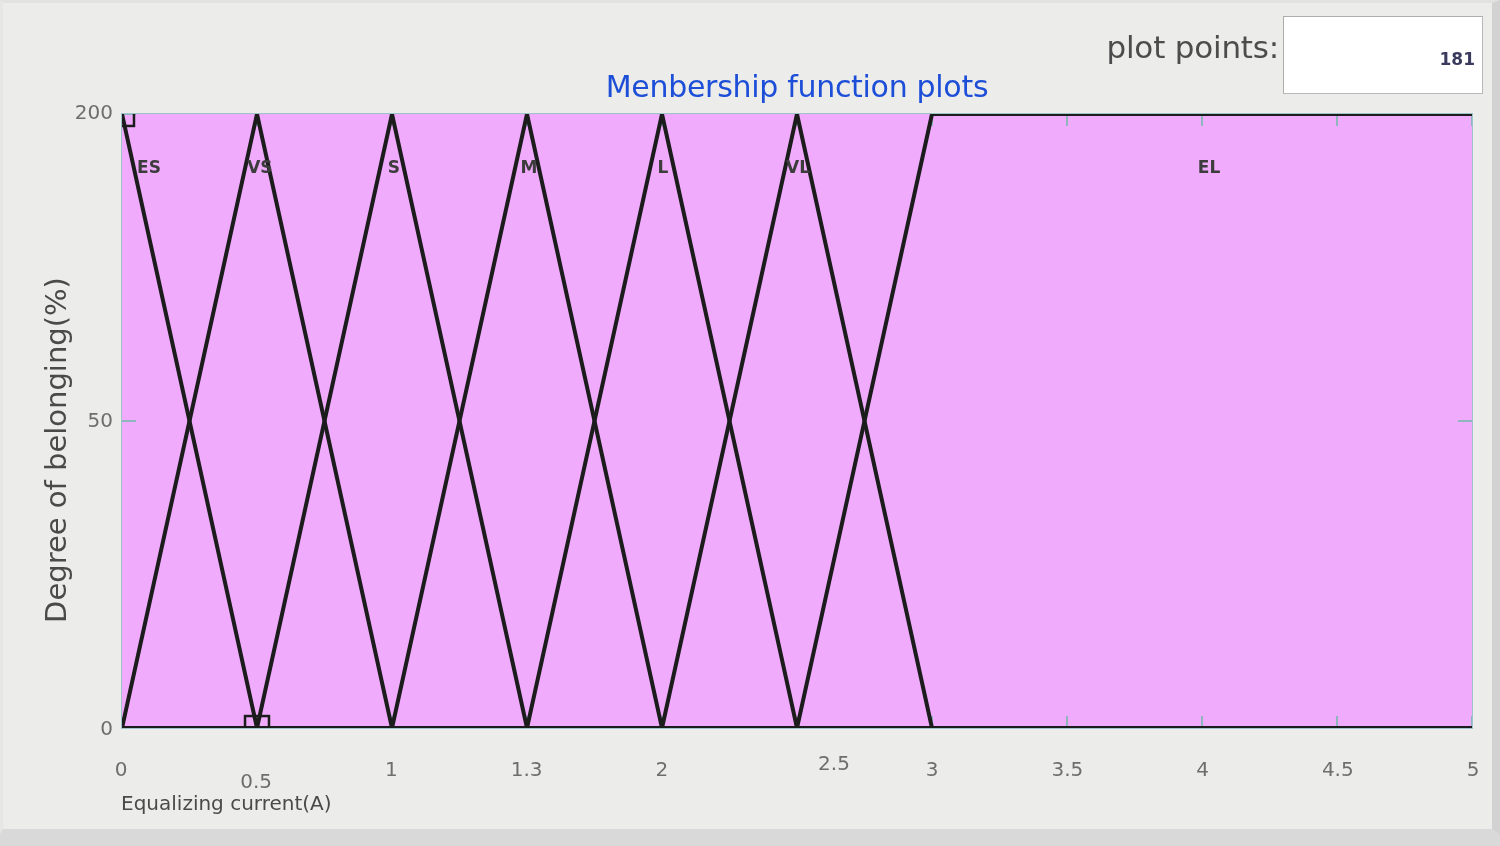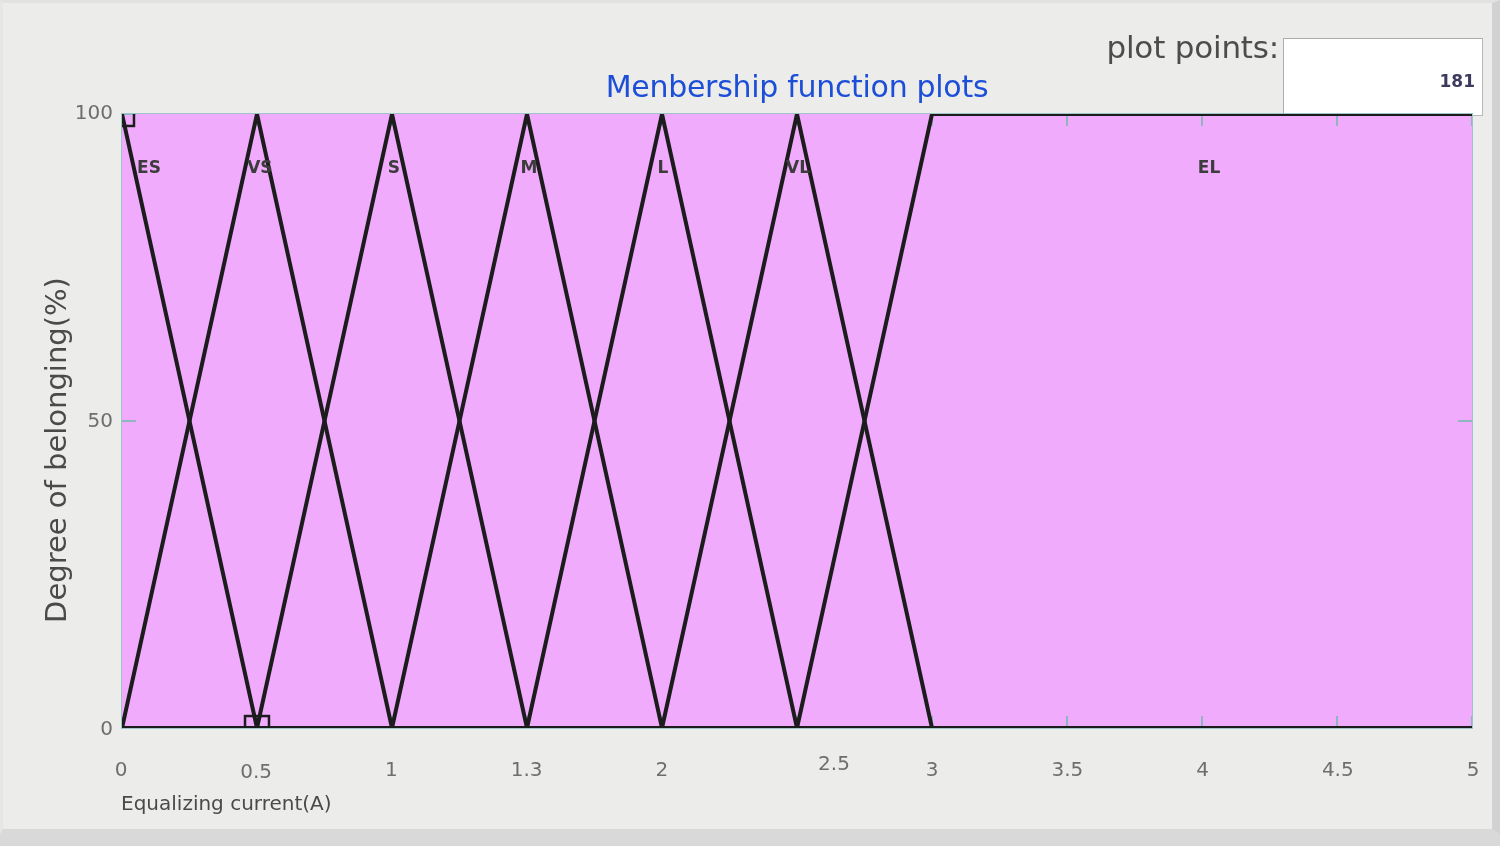--- a/index.html
+++ b/index.html
@@ -40,21 +40,20 @@
     letter-spacing: -0.2px;
   }
   #plot-points-field {
     width: 200px;
     height: 78px;
     background: #ffffff;
     border: 1px solid #b9b9b9;
     border-top-color: #adadad;
     border-left-color: #adadad;
     position: relative;
-    margin-top: 22px;
   }
   #plot-points-value {
     position: absolute;
     right: 7px;
     top: 32px;
     font-size: 17px;
     font-weight: bold;
     color: #3a3a5e;
     font-family: "DejaVu Sans", sans-serif;
   }
@@ -152,21 +151,21 @@
 
   <div id="chart-title">Menbership function plots</div>
 
   <div id="ylabel">Degree of belonging(%)</div>
 
   <div id="xlabel">Equalizing current(A)</div>
 
   <div id="ytick-wrap">
       <div class="tick-label-y" style="top: 603px;">0</div>
       <div class="tick-label-y" style="top: 295px;">50</div>
-      <div class="tick-label-y" style="top: -13px;">100</div>
+      <div class="tick-label-y" style="top: -13px;">200</div>
     </div>
 
   <div id="plot-box">
     <svg id="plot-svg" viewBox="0 0 1352 616" preserveAspectRatio="none">
       <g id="axis-ticks">
           <line x1="135.20000000000002" y1="0" x2="135.20000000000002" y2="12" stroke="#8fb6bf" stroke-width="2"></line>
           <line x1="135.20000000000002" y1="616" x2="135.20000000000002" y2="604" stroke="#8fb6bf" stroke-width="2"></line>
           <line x1="270.40000000000003" y1="0" x2="270.40000000000003" y2="12" stroke="#8fb6bf" stroke-width="2"></line>
           <line x1="270.40000000000003" y1="616" x2="270.40000000000003" y2="604" stroke="#8fb6bf" stroke-width="2"></line>
           <line x1="405.59999999999997" y1="0" x2="405.59999999999997" y2="12" stroke="#8fb6bf" stroke-width="2"></line>
@@ -210,21 +209,21 @@
       <div class="mf-label" style="left: 137.904px; top: 43px;">VS</div>
       <div class="mf-label" style="left: 271.752px; top: 43px;">S</div>
       <div class="mf-label" style="left: 406.952px; top: 43px;">M</div>
       <div class="mf-label" style="left: 540.8px; top: 43px;">L</div>
       <div class="mf-label" style="left: 676px; top: 43px;">VL</div>
       <div class="mf-label" style="left: 1087.01px; top: 43px;">EL</div>
     </div>
 
   <div id="xtick-wrap">
       <div class="tick-label-x" style="left: 0px; top: 6px;">0</div>
-      <div class="tick-label-x" style="left: 135.2px; top: 8px;">0.5</div>
+      <div class="tick-label-x" style="left: 135.2px; top: 18px;">0.5</div>
       <div class="tick-label-x" style="left: 270.4px; top: 6px;">1</div>
       <div class="tick-label-x" style="left: 405.6px; top: 6px;">1.3</div>
       <div class="tick-label-x" style="left: 540.8px; top: 6px;">2</div>
       <div class="tick-label-x" style="left: 676px; top: 0; margin-left: 37px;">2.5</div>
       <div class="tick-label-x" style="left: 811.2px; top: 6px;">3</div>
       <div class="tick-label-x" style="left: 946.4px; top: 6px;">3.5</div>
       <div class="tick-label-x" style="left: 1081.6px; top: 6px;">4</div>
       <div class="tick-label-x" style="left: 1216.8px; top: 6px;">4.5</div>
       <div class="tick-label-x" style="left: 1352px; top: 6px;">5</div>
     </div>

